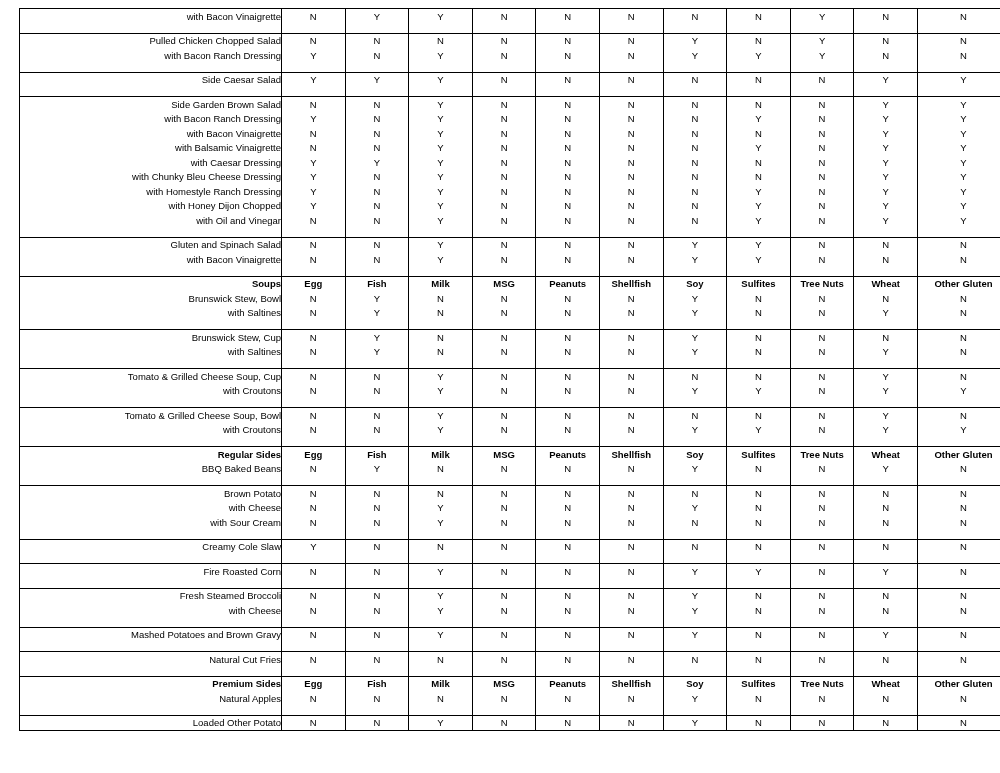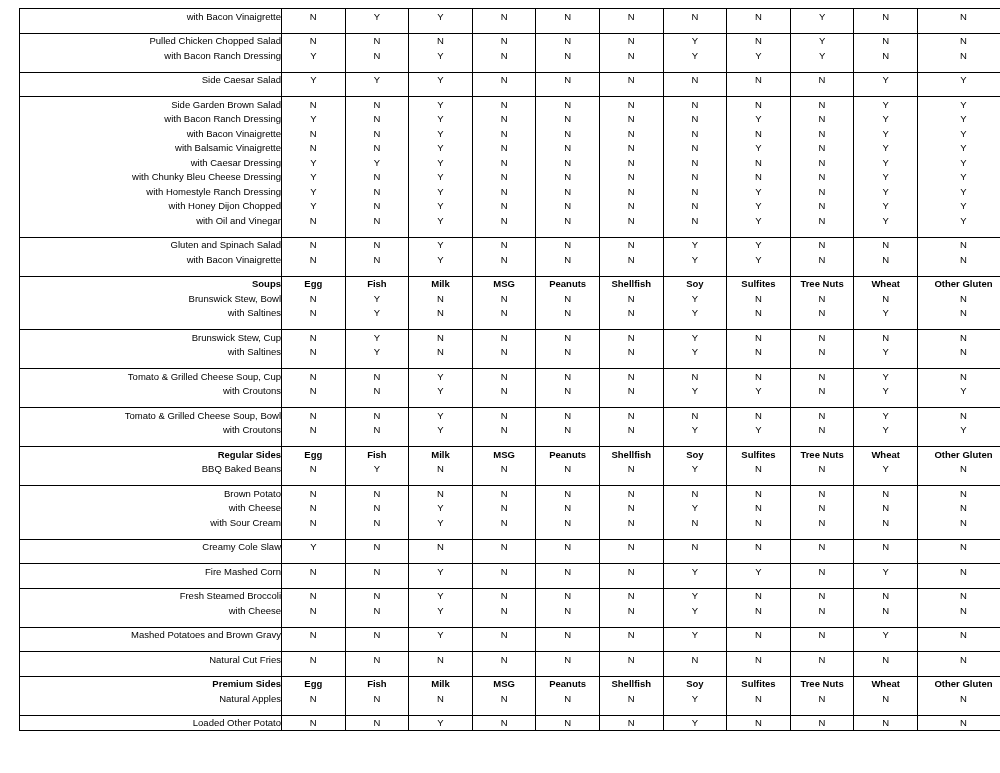--- a/index.html
+++ b/index.html
@@ -673,21 +673,21 @@
           <td class="val"></td>
           <td class="val"></td>
           <td class="val"></td>
           <td class="val"></td>
           <td class="val"></td>
           <td class="val"></td>
           <td class="val"></td>
           <td class="val last"></td>
         </tr>
         <tr class="rule">
-          <td class="item">Fire Mashed Corn</td>
+          <td class="item">Fire Roasted Corn</td>
           <td class="val">N</td>
           <td class="val">N</td>
           <td class="val">Y</td>
           <td class="val">N</td>
           <td class="val">N</td>
           <td class="val">N</td>
           <td class="val">Y</td>
           <td class="val">Y</td>
           <td class="val">N</td>
           <td class="val">Y</td>

